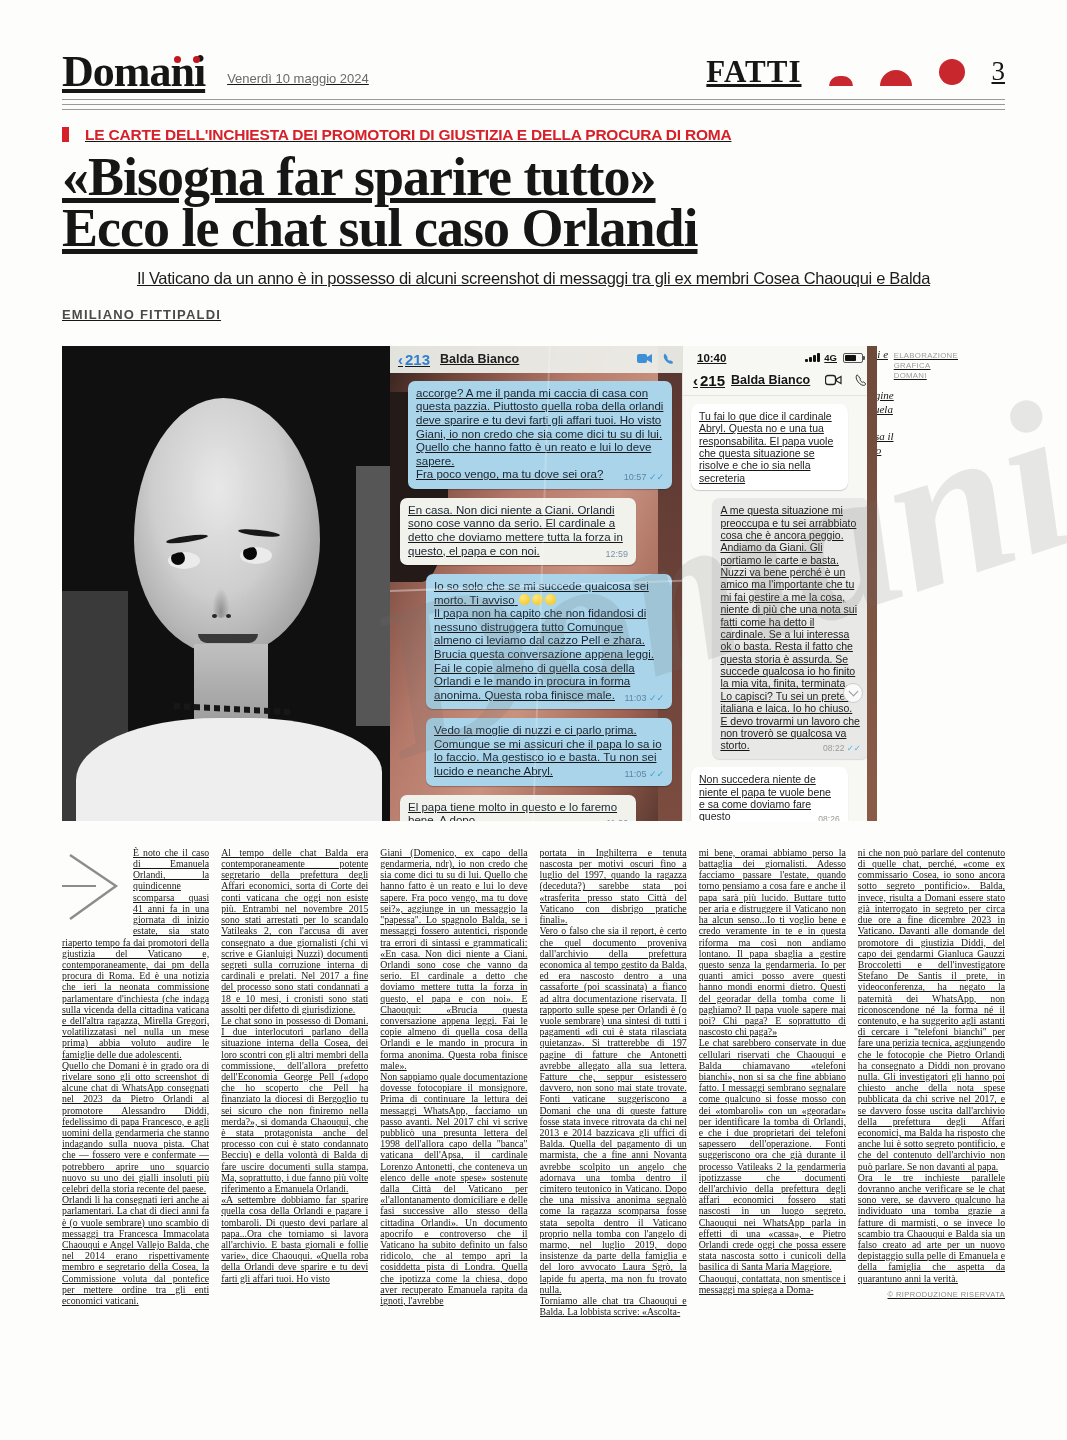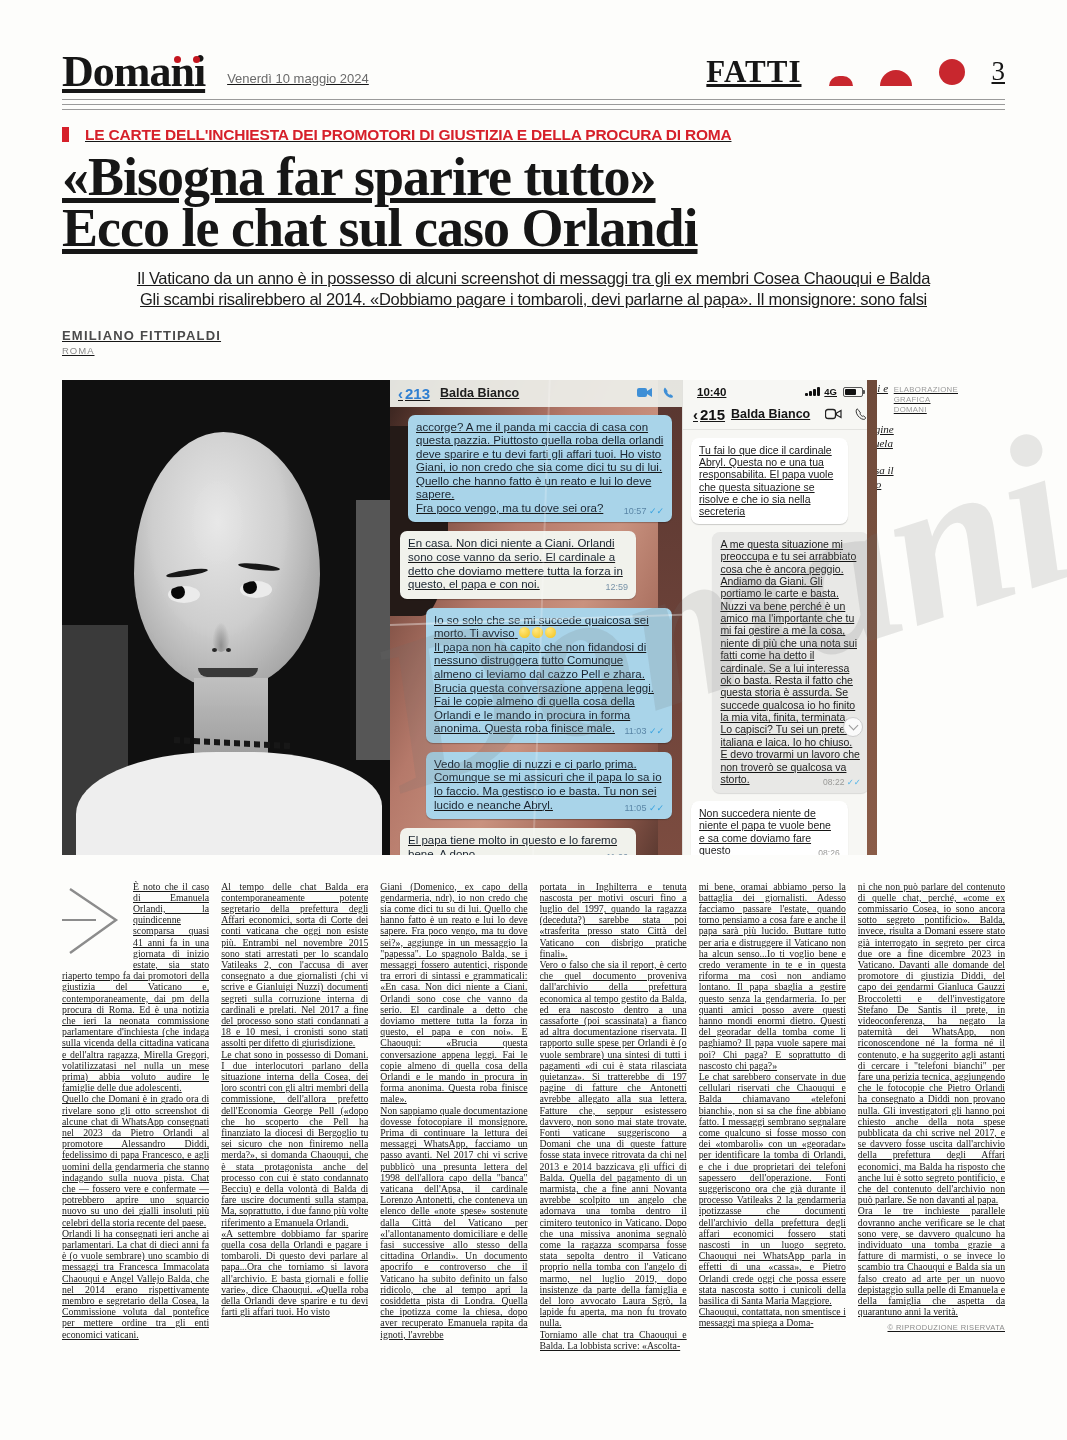--- a/index.html
+++ b/index.html
@@ -153,24 +153,22 @@
   <div class="kicker-row">
     <span class="kicker-bar"></span>
     <span class="kicker">LE CARTE DELL'INCHIESTA DEI PROMOTORI DI GIUSTIZIA E DELLA PROCURA DI ROMA</span>
   </div>
   <h1 class="headline">
     <div>«Bisogna far sparire tutto»</div>
     <div>Ecco le chat sul caso Orlandi</div>
   </h1>
   <div class="standfirst">
     <div>Il Vaticano da un anno è in possesso di alcuni screenshot di messaggi tra gli ex membri Cosea Chaouqui e Balda</div>
-    <div>Gli scambi risalirebbero al 2014. «Dobbiamo pagare i tombaroli, devi parlarne al papa». Il monsignore: sono falsi</div>
   </div>
   <div class="byline">EMILIANO FITTIPALDI</div>
-  <div class="byline-city">ROMA</div>
 
   <div class="figure">
     <div class="watermark">Domani</div>
 
     <div class="photo">
       <div class="ph-light"></div>
       <div class="ph-light2"></div>
       <div class="face"></div>
       <div class="brow l"></div>
       <div class="brow r"></div>

